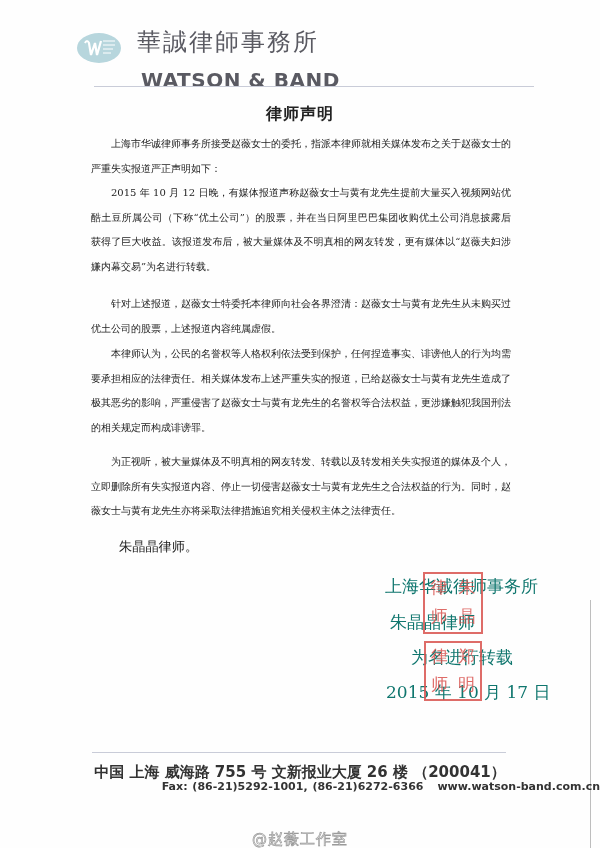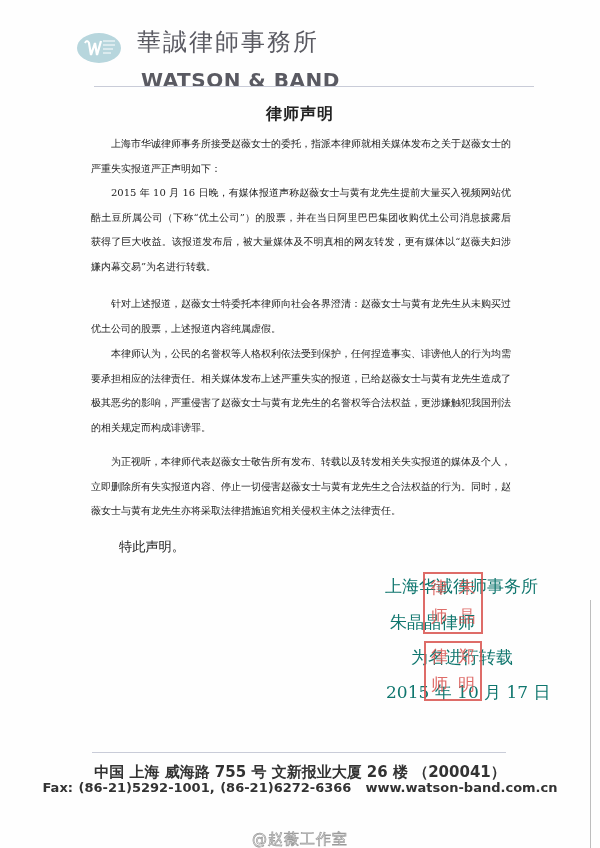--- a/index.html
+++ b/index.html
@@ -30,22 +30,22 @@
   .sig3 { left:411px; top:646px; }
   .sig4 { left:386px; top:681px; }
   .stamp { position:absolute; border:2px solid #d9534f; color:#d9534f; opacity:0.85;
            display:grid; grid-template-columns:1fr 1fr; grid-template-rows:1fr 1fr;
            font-family:"DejaVu Serif", serif; font-size:17px; text-align:center; line-height:27px; }
   .stamp1 { left:423px; top:572px; width:56px; height:58px; }
   .stamp2 { left:424px; top:641px; width:54px; height:56px; }
   .foot-rule { position:absolute; left:92px; top:752px; width:414px; height:1px; background:#c9ccd8; }
   .addr { position:absolute; left:0; width:600px; top:763px; text-align:center;
           font-family:"DejaVu Sans", sans-serif; font-size:15px; font-weight:bold; color:#333; }
-  .contact { position:absolute; left:0; width:600px; top:780px; text-align:center;
-             font-family:"DejaVu Sans", sans-serif; font-size:13px; font-weight:bold; color:#333; word-spacing:1px; }
+  .contact { position:absolute; left:0; width:600px; top:780px; text-align:right;
+             font-family:"DejaVu Sans", sans-serif; font-size:11px; font-weight:bold; color:#333; word-spacing:1px; }
   .contact .gap { display:inline-block; width:14px; }
   .watermark { position:absolute; left:0; width:600px; top:830px; text-align:center;
                font-family:"DejaVu Sans", sans-serif; font-size:15px; color:#fff;
                -webkit-text-stroke:0.7px #9a9a9a; letter-spacing:1px; }
 </style>
 </head>
 <body>
 
 <div class="edge-line"></div>
 
@@ -55,25 +55,25 @@
     <path d="M26 8 L38 8 M26 12 L38 12 M26 16 L36 16 M26 20 L34 20" stroke="#ffffff" stroke-width="1" fill="none"></path>
   </svg>
 </div>
 <div class="firm-cn">華誠律師事務所</div>
 <div class="firm-en">WATSON &amp; BAND</div>
 <div class="head-rule"></div>
 
 <div class="title">律师声明</div>
 
 <div class="para p1">上海市华诚律师事务所接受赵薇女士的委托，指派本律师就相关媒体发布之关于赵薇女士的严重失实报道严正声明如下：</div>
-<div class="para p2">2015 年 10 月 16 日晚，有媒体报道声称赵薇女士与黄有龙先生提前大量买入视频网站优酷土豆所属公司（下称“优土公司”）的股票，并在当日阿里巴巴集团收购优土公司消息披露后获得了巨大收益。该报道发布后，被大量媒体及不明真相的网友转发，更有媒体以“赵薇夫妇涉嫌内幕交易”为名进行转载。</div>
+<div class="para p2">2015 年 10 月 12 日晚，有媒体报道声称赵薇女士与黄有龙先生提前大量买入视频网站优酷土豆所属公司（下称“优土公司”）的股票，并在当日阿里巴巴集团收购优土公司消息披露后获得了巨大收益。该报道发布后，被大量媒体及不明真相的网友转发，更有媒体以“赵薇夫妇涉嫌内幕交易”为名进行转载。</div>
 <div class="para p3">针对上述报道，赵薇女士特委托本律师向社会各界澄清：赵薇女士与黄有龙先生从未购买过优土公司的股票，上述报道内容纯属虚假。</div>
 <div class="para p4">本律师认为，公民的名誉权等人格权利依法受到保护，任何捏造事实、诽谤他人的行为均需要承担相应的法律责任。相关媒体发布上述严重失实的报道，已给赵薇女士与黄有龙先生造成了极其恶劣的影响，严重侵害了赵薇女士与黄有龙先生的名誉权等合法权益，更涉嫌触犯我国刑法的相关规定而构成诽谤罪。</div>
-<div class="para p5">为正视听，本律师代表赵薇女士敬告所有发布、转载以及转发相关失实报道的媒体及个人，立即删除所有失实报道内容、停止一切侵害赵薇女士与黄有龙先生之合法权益的行为。同时，赵薇女士与黄有龙先生亦将采取法律措施追究相关侵权主体之法律责任。</div>
-<div class="closing">特此声明。</div>
+<div class="para p5">为正视听，被大量媒体及不明真相的网友转发、转载以及转发相关失实报道的媒体及个人，立即删除所有失实报道内容、停止一切侵害赵薇女士与黄有龙先生之合法权益的行为。同时，赵薇女士与黄有龙先生亦将采取法律措施追究相关侵权主体之法律责任。</div>
+<div class="closing">朱晶晶律师。</div>
 
 <div class="sig sig1">上海华诚律师事务所</div>
 <div class="sig sig2">朱晶晶律师</div>
 <div class="sig sig3">为名进行转载</div>
 <div class="sig sig4">2015 年 10 月 17 日</div>
 
 <div class="stamp stamp1">
   <span>律</span>
   <span>朱</span>
   <span>师</span>

